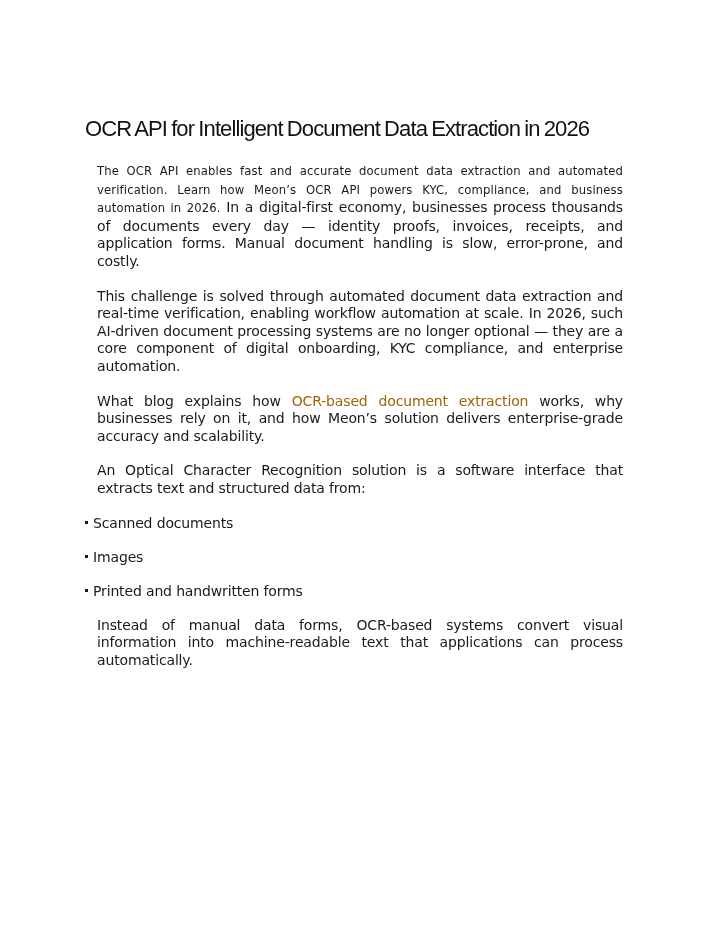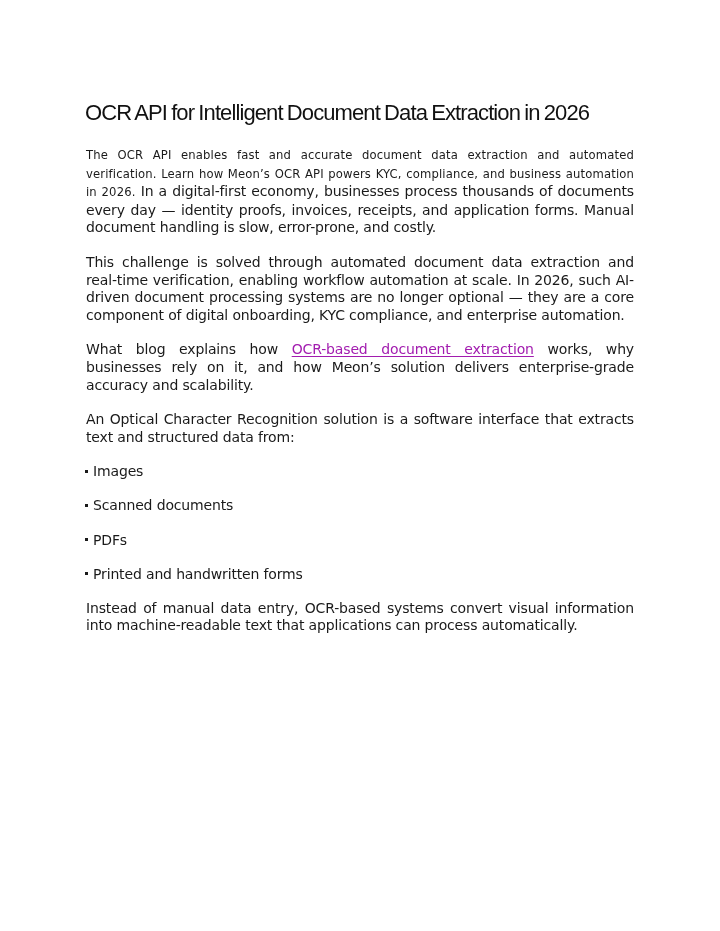--- a/index.html
+++ b/index.html
@@ -11,50 +11,49 @@
       width: 720px;
       height: 931px;
       position: relative;
       overflow: hidden;
       color: #1a1a1a;
       font-family: "DejaVu Sans", sans-serif;
     }
     .page {
       position: absolute;
       left: 85px;
-      top: 96px;
+      top: 112px;
       width: 550px;
     }
     .doc-title {
       font-family: "Liberation Sans", sans-serif;
       font-size: 22px;
       letter-spacing: -0.9px;
       word-spacing: -1px;
       font-weight: normal;
       color: #111111;
       margin: 0 0 16px 0;
       line-height: 34px;
       white-space: nowrap;
     }
     p {
-      margin: 1px;
+      margin: 12px;
       text-align: justify;
       font-size: 14px;
       line-height: 17.6px;
       letter-spacing: -0.15px;
     }
     .small {
       font-size: 11.6px;
       letter-spacing: 0.15px;
     }
     .para { margin-bottom: 17px; }
     .p1 { margin-top: 0; }
     .link {
-      color: #a21caf;
-      text-decoration: underline;
+      color: #a16207;
       text-underline-offset: 2px;
       text-decoration-thickness: 1px;
     }
     .h2 {
       font-family: "DejaVu Sans", sans-serif;
       font-size: 21px;
       font-weight: normal;
       margin: 6px 0 14px 0;
       line-height: 28px;
       color: #222222;
@@ -91,21 +90,20 @@
   <p class="para p1"><span class="small">The OCR API enables fast and accurate document data extraction and automated verification. Learn how Meon’s OCR API powers KYC, compliance, and business automation in 2026.</span><span> In a digital-first economy, businesses process thousands of documents every day — identity proofs, invoices, receipts, and application forms. Manual document handling is slow, error-prone, and costly.</span></p>
 
   <p class="para">This challenge is solved through automated document data extraction and real-time verification, enabling workflow automation at scale. In 2026, such AI-driven document processing systems are no longer optional — they are a core component of digital onboarding, KYC compliance, and enterprise automation.</p>
 
   <p class="para"><span>What blog explains how </span><a class="link">OCR-based document extraction</a><span> works, why businesses rely on it, and how Meon’s solution delivers enterprise-grade accuracy and scalability.</span></p>
 
 
   <p class="para">An Optical Character Recognition solution is a software interface that extracts text and structured data from:</p>
 
   <ul class="bullet-list">
+    <li class="bullet-item"><span class="bullet-glyph"></span><span>Scanned documents</span></li>
     <li class="bullet-item"><span class="bullet-glyph"></span><span>Images</span></li>
-    <li class="bullet-item"><span class="bullet-glyph"></span><span>Scanned documents</span></li>
-    <li class="bullet-item"><span class="bullet-glyph"></span><span>PDFs</span></li>
     <li class="bullet-item"><span class="bullet-glyph"></span><span>Printed and handwritten forms</span></li>
   </ul>
 
-  <p class="para">Instead of manual data entry, OCR-based systems convert visual information into machine-readable text that applications can process automatically.</p>
+  <p class="para">Instead of manual data forms, OCR-based systems convert visual information into machine-readable text that applications can process automatically.</p>
 
 </div>
 
 </body></html>

